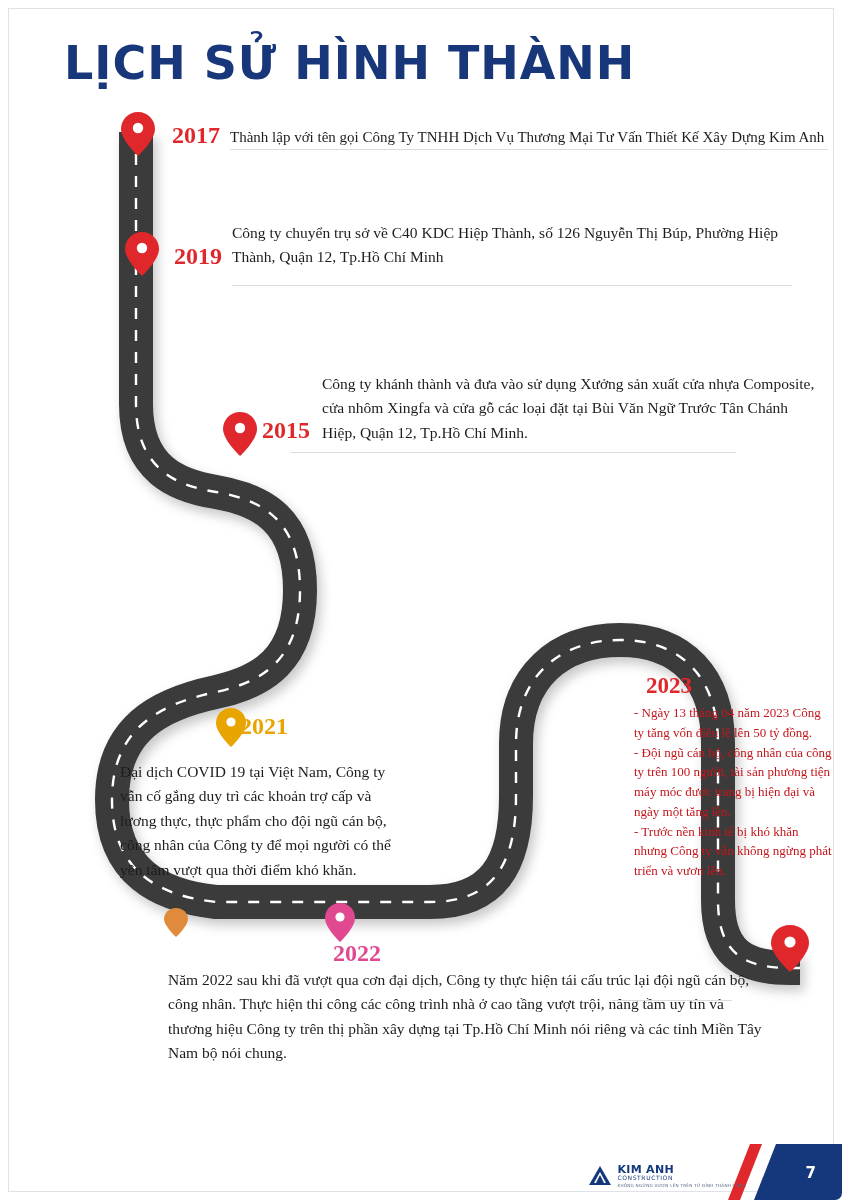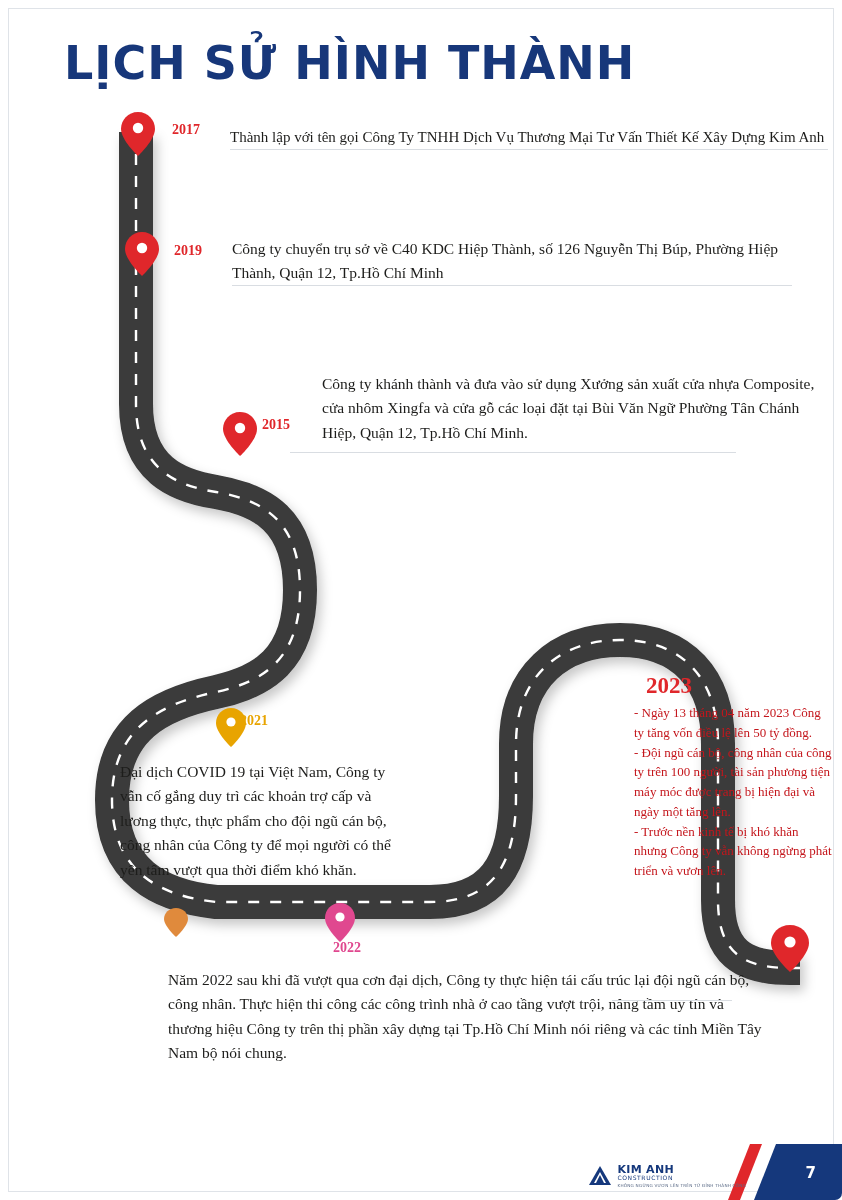--- a/index.html
+++ b/index.html
@@ -42,40 +42,40 @@
     position: absolute;
     left: 0; top: 0;
     width: 842px; height: 1200px;
   }
 
   
   .year {
     position: absolute;
     font-family: "Liberation Serif", serif;
     font-weight: bold;
-    font-size: 14px;
+    font-size: 24px;
     white-space: nowrap;
   }
   .y2017 { left: 172px; top: 122px; color: #e0272b; }
   .y2019 { left: 174px; top: 243px; color: #e0272b; }
   .y2020 { left: 262px; top: 417px; color: #e0272b; }
   .y2021 { left: 240px; top: 713px; color: #e8a400; }
   .y2022 { left: 333px; top: 940px; color: #e0488f; }
   .y2023 { left: 646px; top: 673px; color: #e0272b; font-size: 23px; }
 
   
   .para {
     position: absolute;
     font-family: "Liberation Serif", serif;
     font-size: 15.5px;
     line-height: 1.58;
     color: #1d1d1b;
   }
   .p2017 { left: 230px; top: 126px; width: 600px; font-size: 15px; }
-  .p2019 { left: 232px; top: 237px; width: 560px; font-family: Liberation Serif, serif; }
+  .p2019 { left: 232px; top: 221px; width: 560px; font-family: Liberation Serif, serif; }
   .p2020 { left: 322px; top: 372px; width: 500px; }
   .p2021 { left: 120px; top: 760px; width: 290px; }
   .p2022 { left: 168px; top: 968px; width: 600px; }
   .p2023 {
     left: 634px; top: 703px; width: 200px;
     font-size: 13px; line-height: 1.52;
     color: #c4161c;
   }
 
   
@@ -217,21 +217,21 @@
 
   <div class="year y2017">2017</div>
   <div class="year y2019">2019</div>
   <div class="year y2020">2015</div>
   <div class="year y2021">2021</div>
   <div class="year y2022">2022</div>
   <div class="year y2023">2023</div>
 
   <div class="para p2017">Thành lập với tên gọi Công Ty TNHH Dịch Vụ Thương Mại Tư Vấn Thiết Kế Xây Dựng Kim Anh</div>
   <div class="para p2019">Công ty chuyển trụ sở về C40 KDC Hiệp Thành, số 126 Nguyễn Thị Búp, Phường Hiệp Thành, Quận 12, Tp.Hồ Chí Minh</div>
-  <div class="para p2020">Công ty khánh thành và đưa vào sử dụng Xưởng sản xuất cửa nhựa Composite, cửa nhôm Xingfa và cửa gỗ các loại đặt tại Bùi Văn Ngữ Phường Tân Chánh Hiệp, Quận 12, Tp.Hồ Chí Minh.</div>
+  <div class="para p2020">Công ty khánh thành và đưa vào sử dụng Xưởng sản xuất cửa nhựa Composite, cửa nhôm Xingfa và cửa gỗ các loại đặt tại Bùi Văn Ngữ Trước Tân Chánh Hiệp, Quận 12, Tp.Hồ Chí Minh.</div>
   <div class="para p2021">Đại dịch COVID 19 tại Việt Nam, Công ty vẫn cố gắng duy trì các khoản trợ cấp và lương thực, thực phẩm cho đội ngũ cán bộ, công nhân của Công ty để mọi người có thể yên tâm vượt qua thời điểm khó khăn.</div>
   <div class="para p2022">Năm 2022 sau khi đã vượt qua cơn đại dịch, Công ty thực hiện tái cấu trúc lại đội ngũ cán bộ, công nhân. Thực hiện thi công các công trình nhà ở cao tầng vượt trội, nâng tầm uy tín và thương hiệu Công ty trên thị phần xây dựng tại Tp.Hồ Chí Minh nói riêng và các tỉnh Miền Tây Nam bộ nói chung.</div>
   <div class="para p2023" style="white-space: pre-line;">- Ngày 13 tháng 04 năm 2023 Công ty tăng vốn điều lệ lên 50 tỷ đồng.
 - Đội ngũ cán bộ, công nhân của công ty trên 100 người, tài sản phương tiện máy móc được trang bị hiện đại và ngày một tăng lên.
 - Trước nền kinh tế bị khó khăn nhưng Công ty vẫn không ngừng phát triển và vươn lên.</div>
 
   <div class="rule r2017"></div>
   <div class="rule r2019"></div>
   <div class="rule r2020"></div>
   <div class="rule r2022"></div>

